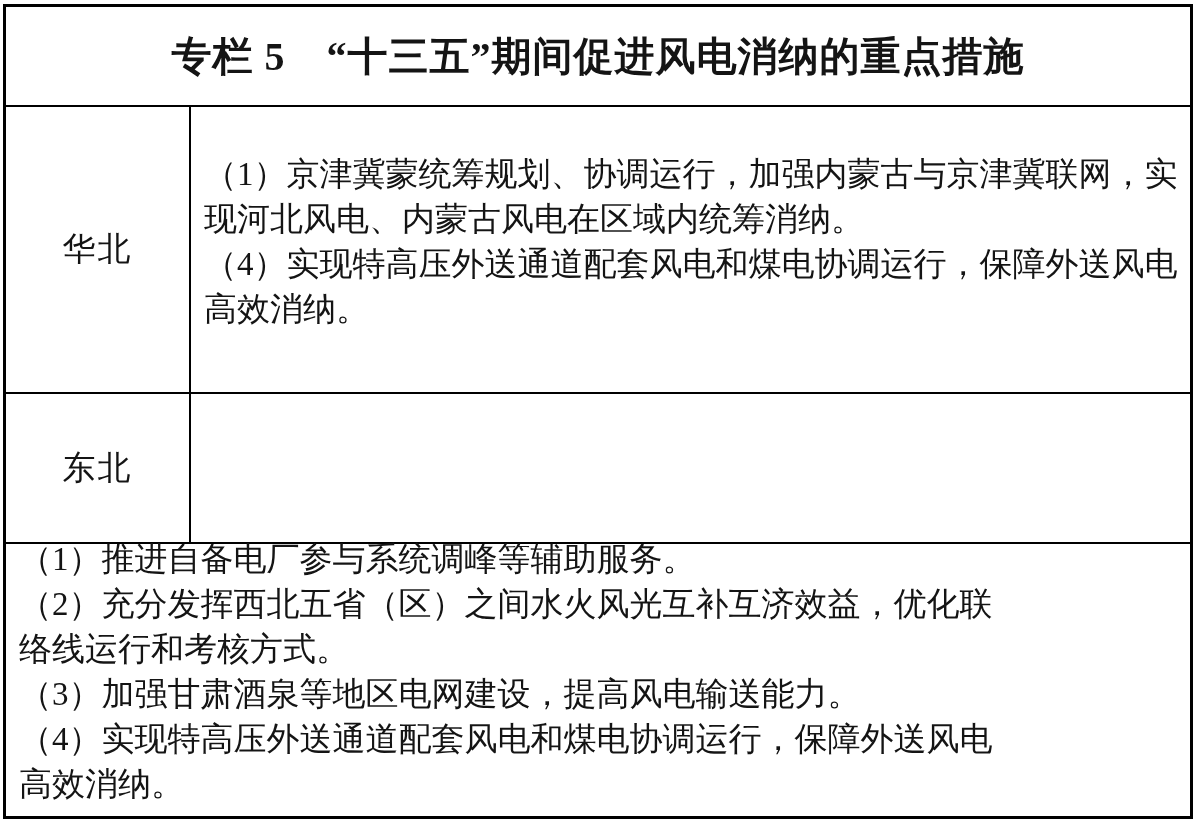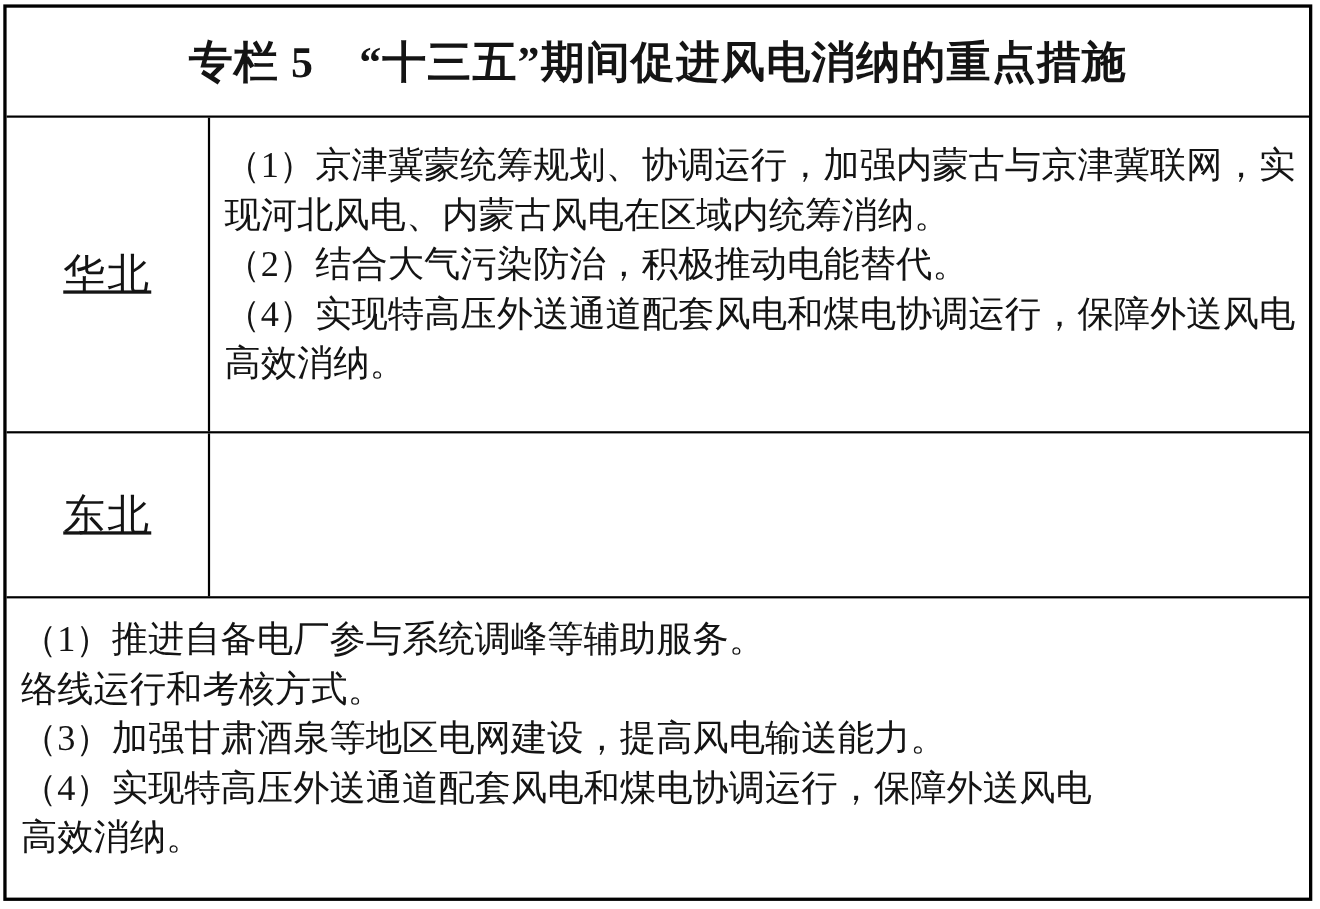--- a/index.html
+++ b/index.html
@@ -48,23 +48,22 @@
   .row-dongbei { height: 150px; }
   .row-xibei   { height: 274px; }
   .region-cell {
     flex: 0 0 185px;
     width: 185px;
     border-right: 2px solid #000000;
     box-sizing: border-box;
     display: flex;
     align-items: center;
     justify-content: center;
-    font-size: 38px;
+    font-size: 33px;
     letter-spacing: 2px;
-    text-decoration: underline;
   }
   .content-cell {
     flex: 1 1 auto;
     display: flex;
     flex-direction: column;
     justify-content: center;
     padding: 0 8px 16px 13px;
     min-width: 0;
   }
   .measure-line {
@@ -79,33 +78,33 @@
 <div class="page">
   <div class="panel">
 
     <div class="title-row">专栏 5　“十三五”期间促进风电消纳的重点措施</div>
 
     <div class="body-row row-huabei">
       <div class="region-cell">华北</div>
       <div class="content-cell">
         <div class="measure-line">（1）京津冀蒙统筹规划、协调运行，加强内蒙古与京津冀联网，实</div>
         <div class="measure-line">现河北风电、内蒙古风电在区域内统筹消纳。</div>
-        <div class="measure-line">（2）结合大气污染防治，积极推动电能替代。</div>
         <div class="measure-line">（4）实现特高压外送通道配套风电和煤电协调运行，保障外送风电</div>
         <div class="measure-line">高效消纳。</div>
       </div>
     </div>
 
     <div class="body-row row-dongbei">
       <div class="region-cell">东北</div>
     </div>
 
     <div class="body-row row-xibei">
       <div class="content-cell">
         <div class="measure-line">（1）推进自备电厂参与系统调峰等辅助服务。</div>
+        <div class="measure-line">（2）充分发挥西北五省（区）之间水火风光互补互济效益，优化联</div>
         <div class="measure-line">络线运行和考核方式。</div>
         <div class="measure-line">（3）加强甘肃酒泉等地区电网建设，提高风电输送能力。</div>
         <div class="measure-line">（4）实现特高压外送通道配套风电和煤电协调运行，保障外送风电</div>
         <div class="measure-line">高效消纳。</div>
       </div>
     </div>
 
   </div>
 </div>
 

